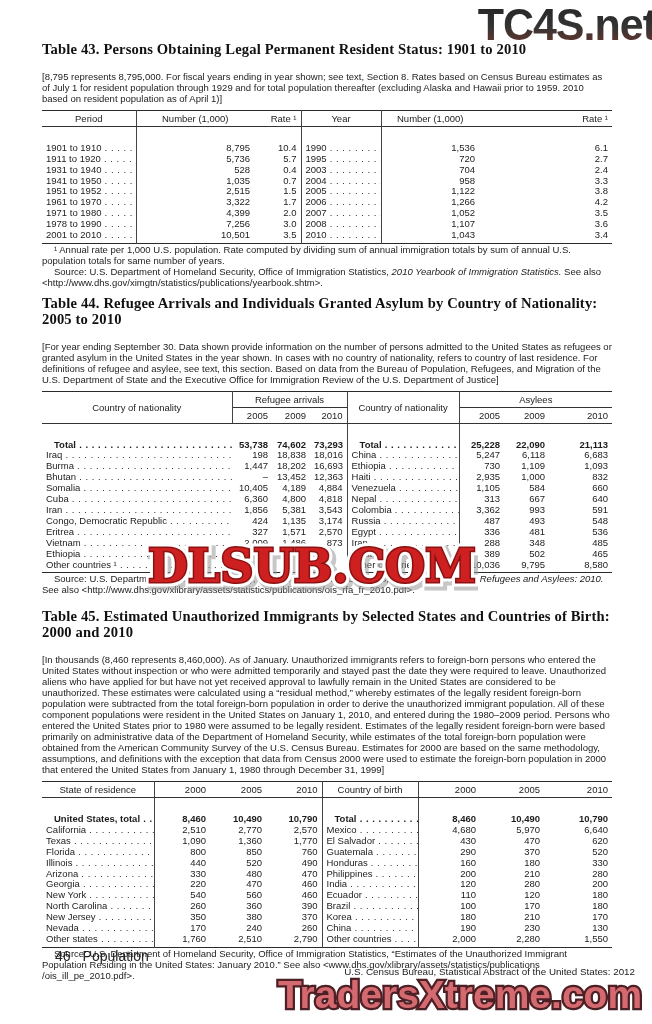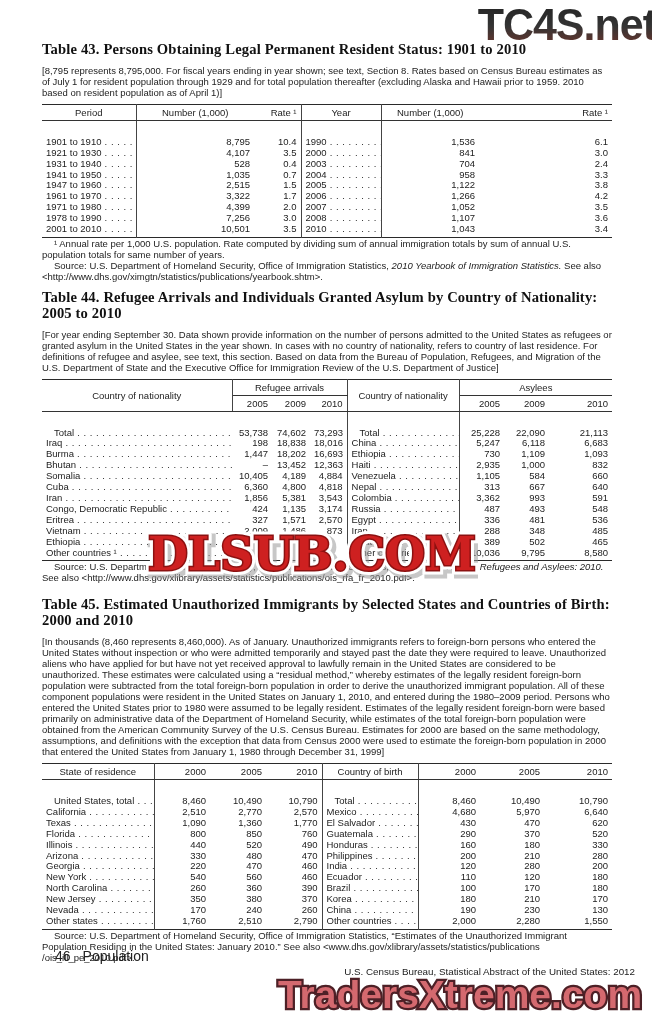--- a/index.html
+++ b/index.html
@@ -18,21 +18,21 @@
     font-family:"Liberation Serif", serif;
     font-weight:bold;
     font-size:14.6px;
     line-height:15.8px;
     letter-spacing:0.15px;
     color:#111;
   }
   .note {
     font-size:9.5px;
     line-height:11px;
-    margin-top:7px;
+    margin-top:13px;
     color:#1c1c1c;
   }
 
   table {
     border-collapse:collapse;
     width:570px;
     table-layout:fixed;
     margin-top:6px;
     font-size:9.5px;
     border-top:1.5px solid #2a2a2a;
@@ -59,21 +59,21 @@
   .hy { text-align:right; }
   .vmid { vertical-align:middle; }
   .br { border-right:1px solid #444; }
 
   td.num { text-align:right; }
   td.lbl, td.yr, td.lbl2 { overflow:hidden; }
   td.lbl::after, td.yr::after, td.lbl2::after {
     content: " . . . . . . . . . . . . . . . . . . . . . . . . . . . . . . . . . . . .";
     letter-spacing:0.5px;
   }
-  tr.bold td { font-weight:normal; }
+  tr.bold td { font-weight:bold; }
   tr.bold td.lbl, tr.bold td.lbl2 { padding-left:12px; }
 
   .fn, .src {
     font-size:9.5px;
     line-height:11px;
     text-indent:12px;
     margin:0;
   }
   .fn { }
   .src { margin-top:0; }
@@ -158,45 +158,45 @@
       <tbody>
           <tr>
             <td class="lbl br">1901 to 1910</td>
             <td class="num">8,795</td>
             <td class="num br">10.4</td>
             <td class="yr br">1990</td>
             <td class="num">1,536</td>
             <td class="num">6.1</td>
           </tr>
           <tr>
-            <td class="lbl br">1921 to 1930</td>
-            <td class="num">4,107</td>
-            <td class="num br">3.5</td>
-            <td class="yr br">2000</td>
-            <td class="num">841</td>
-            <td class="num">3.0</td>
+            <td class="lbl br">1911 to 1920</td>
+            <td class="num">5,736</td>
+            <td class="num br">5.7</td>
+            <td class="yr br">1995</td>
+            <td class="num">720</td>
+            <td class="num">2.7</td>
           </tr>
           <tr>
             <td class="lbl br">1931 to 1940</td>
             <td class="num">528</td>
             <td class="num br">0.4</td>
             <td class="yr br">2003</td>
             <td class="num">704</td>
             <td class="num">2.4</td>
           </tr>
           <tr>
             <td class="lbl br">1941 to 1950</td>
             <td class="num">1,035</td>
             <td class="num br">0.7</td>
             <td class="yr br">2004</td>
             <td class="num">958</td>
             <td class="num">3.3</td>
           </tr>
           <tr>
-            <td class="lbl br">1947 to 1960</td>
+            <td class="lbl br">1951 to 1952</td>
             <td class="num">2,515</td>
             <td class="num br">1.5</td>
             <td class="yr br">2005</td>
             <td class="num">1,122</td>
             <td class="num">3.8</td>
           </tr>
           <tr>
             <td class="lbl br">1961 to 1970</td>
             <td class="num">3,322</td>
             <td class="num br">1.7</td>

